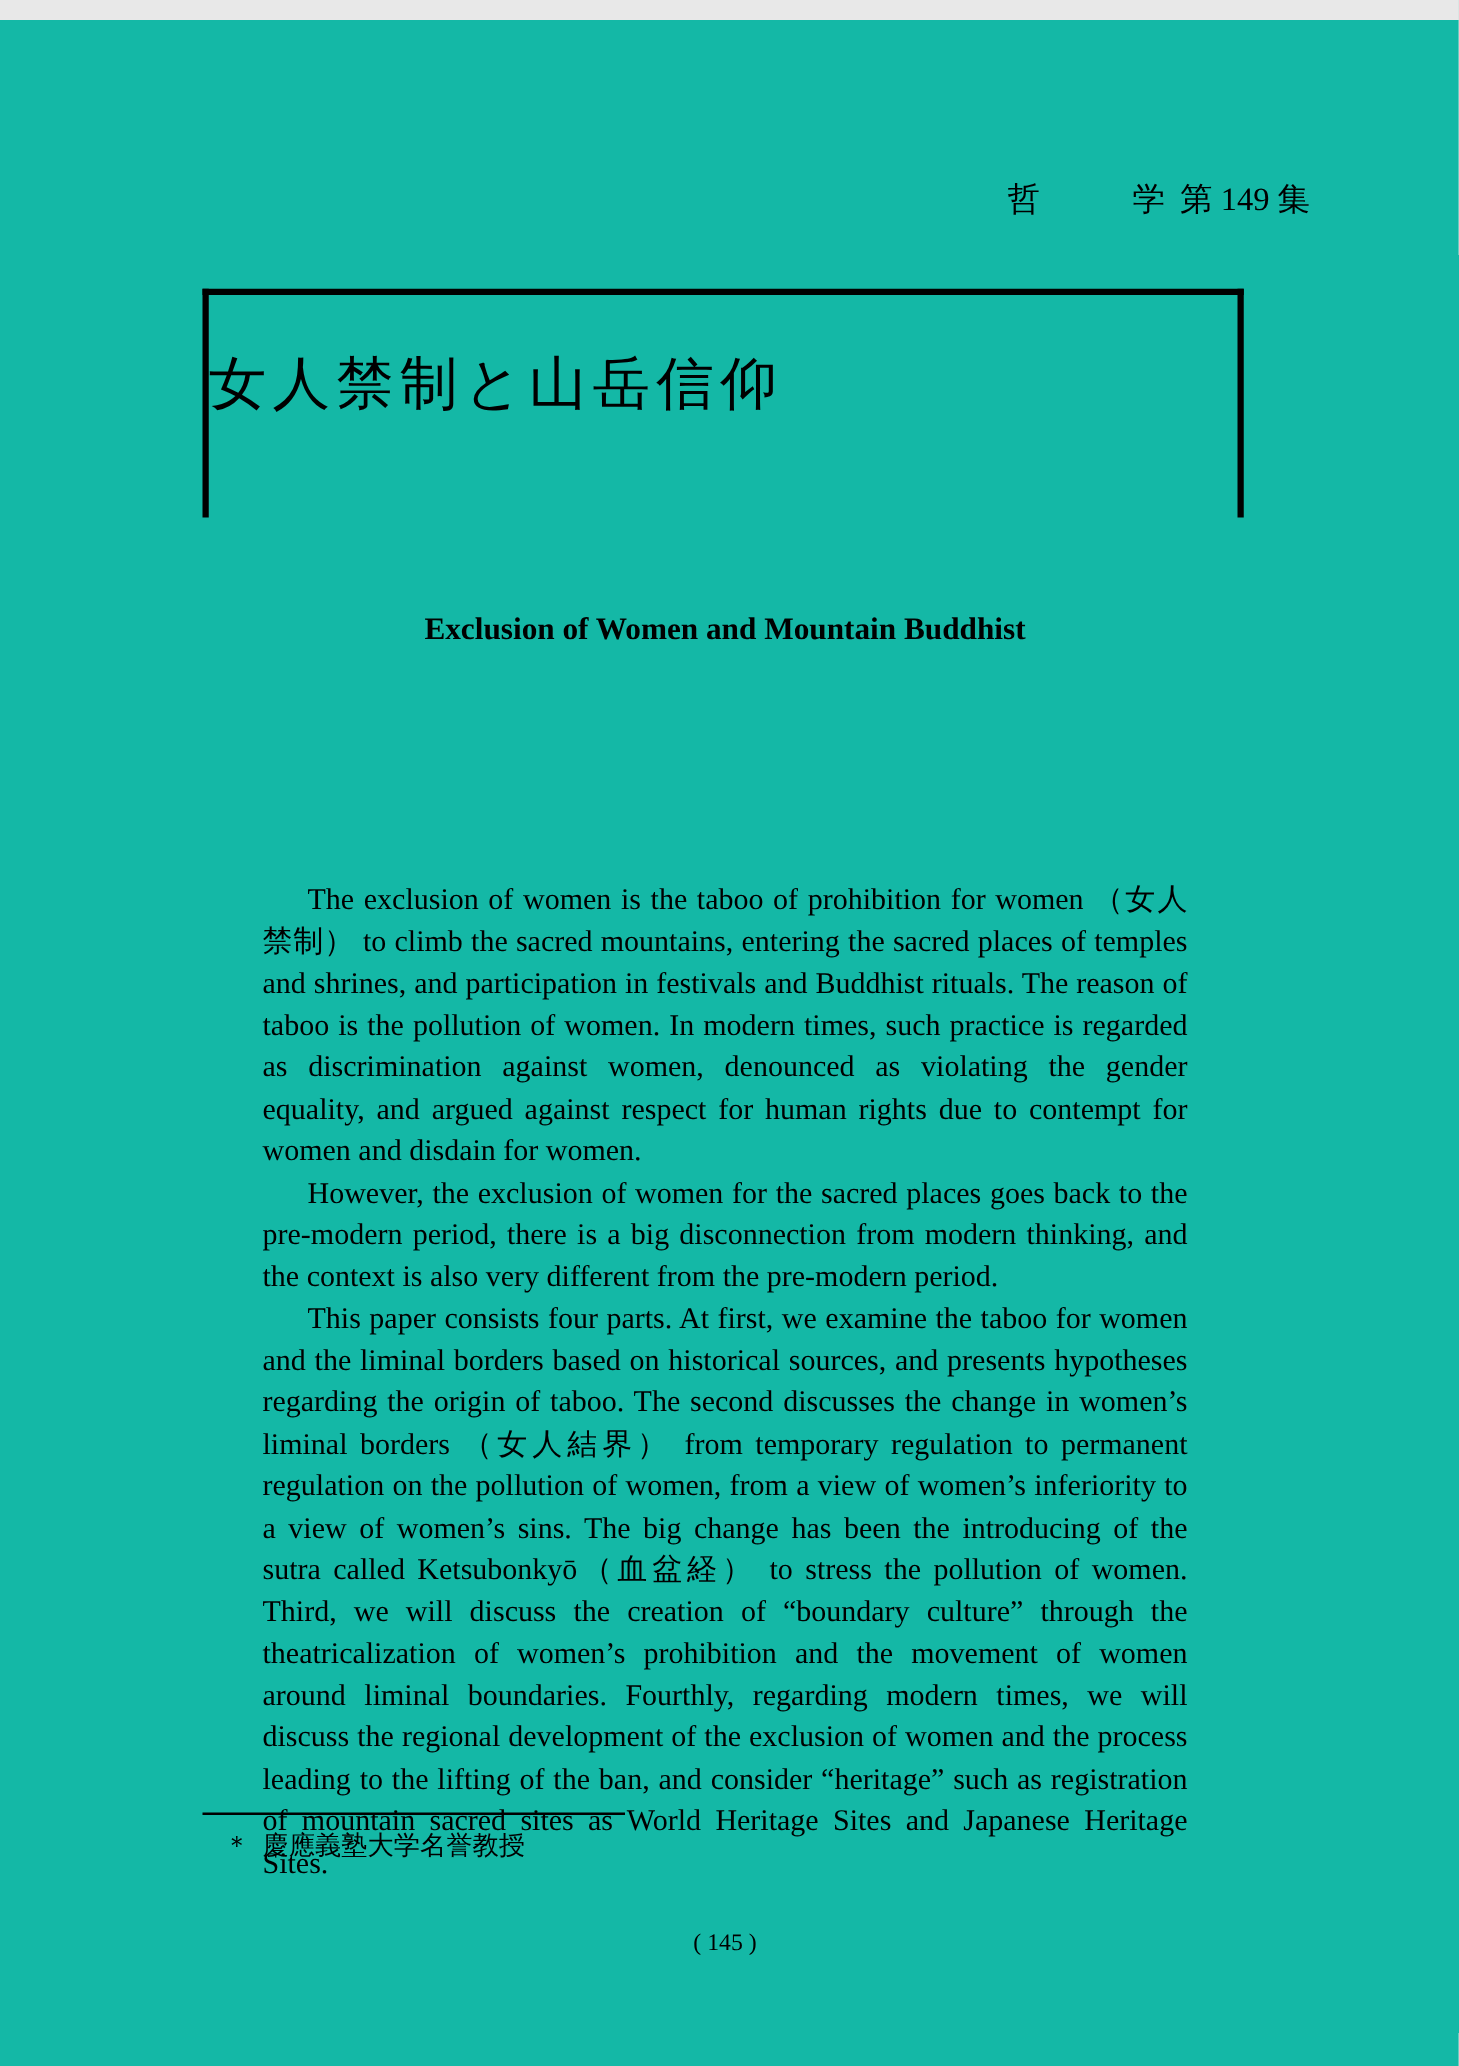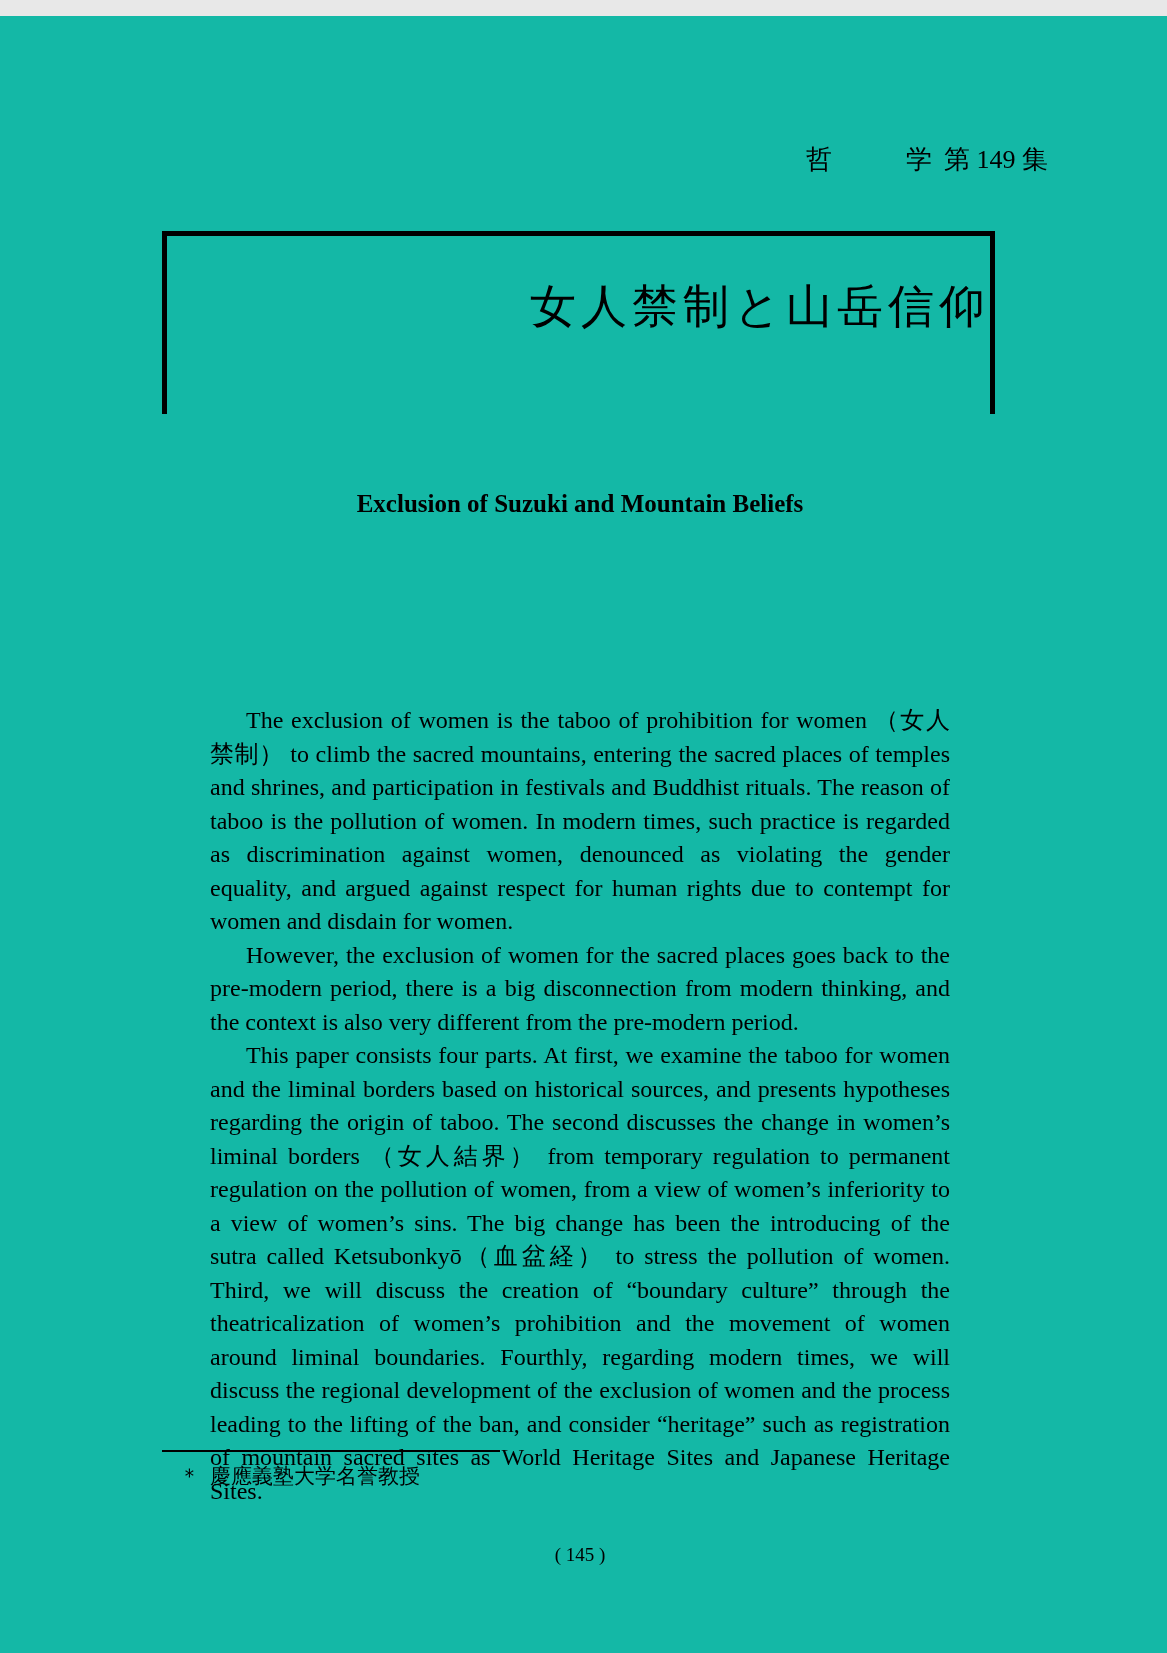--- a/index.html
+++ b/index.html
@@ -28,21 +28,21 @@
     left: 162px;
     top: 215px;
     width: 833px;
     height: 183px;
     border-top: 5px solid #000;
     border-left: 5px solid #000;
     border-right: 5px solid #000;
   }
   .title-ja {
     margin-top: 40px;
-    text-align: right;
+    text-align: left;
     font-size: 46px;
     letter-spacing: 5px;
     white-space: nowrap;
   }
   .author-row {
     position: absolute;
     left: -5px;
     right: -5px;
     bottom: 0;
     transform: translateY(50%);
@@ -124,21 +124,21 @@
 <div class="page">
 
   <div class="journal-header">
     <span class="jt1">哲</span><span class="jt2">学</span><span>第 149 集</span>
   </div>
 
   <div class="title-box">
     <div class="title-ja">女人禁制と山岳信仰</div>
   </div>
 
-  <div class="english-title">Exclusion of Suzuki and Mountain Beliefs</div>
+  <div class="english-title">Exclusion of Women and Mountain Buddhist</div>
 
 
   <div class="abstract">
     <p>The exclusion of women is the taboo of prohibition for women （女人禁制） to climb the sacred mountains, entering the sacred places of temples and shrines, and participation in festivals and Buddhist rituals. The reason of taboo is the pollution of women.  In modern times, such practice is regarded as discrimination against women, denounced as violating the gender equality, and argued against respect for human rights due to contempt for women and disdain for women.</p>
     <p>However, the exclusion of women for the sacred places goes back to the pre-modern period, there is a big disconnection from modern thinking, and the context is also very different from the pre-modern period.</p>
     <p>This paper consists four parts. At first, we examine the taboo for women and the liminal borders based on historical sources, and presents hypotheses regarding the origin of taboo. The second discusses the change in women’s liminal borders （女人結界） from temporary regulation to permanent regulation on the pollution of women, from a view of women’s inferiority to a view of women’s sins. The big change has been the introducing of the sutra called Ketsubonkyō（血盆経） to stress the pollution of women. Third, we will discuss the creation of “boundary culture” through the theatricalization of women’s prohibition and the movement of women around liminal boundaries. Fourthly, regarding modern times, we will discuss the regional development of the exclusion of women and the process leading to the lifting of the ban, and consider “heritage” such as registration of mountain sacred sites as World Heritage Sites and Japanese Heritage Sites.</p>
   </div>
 
   <div class="footnote-rule"></div>
 

